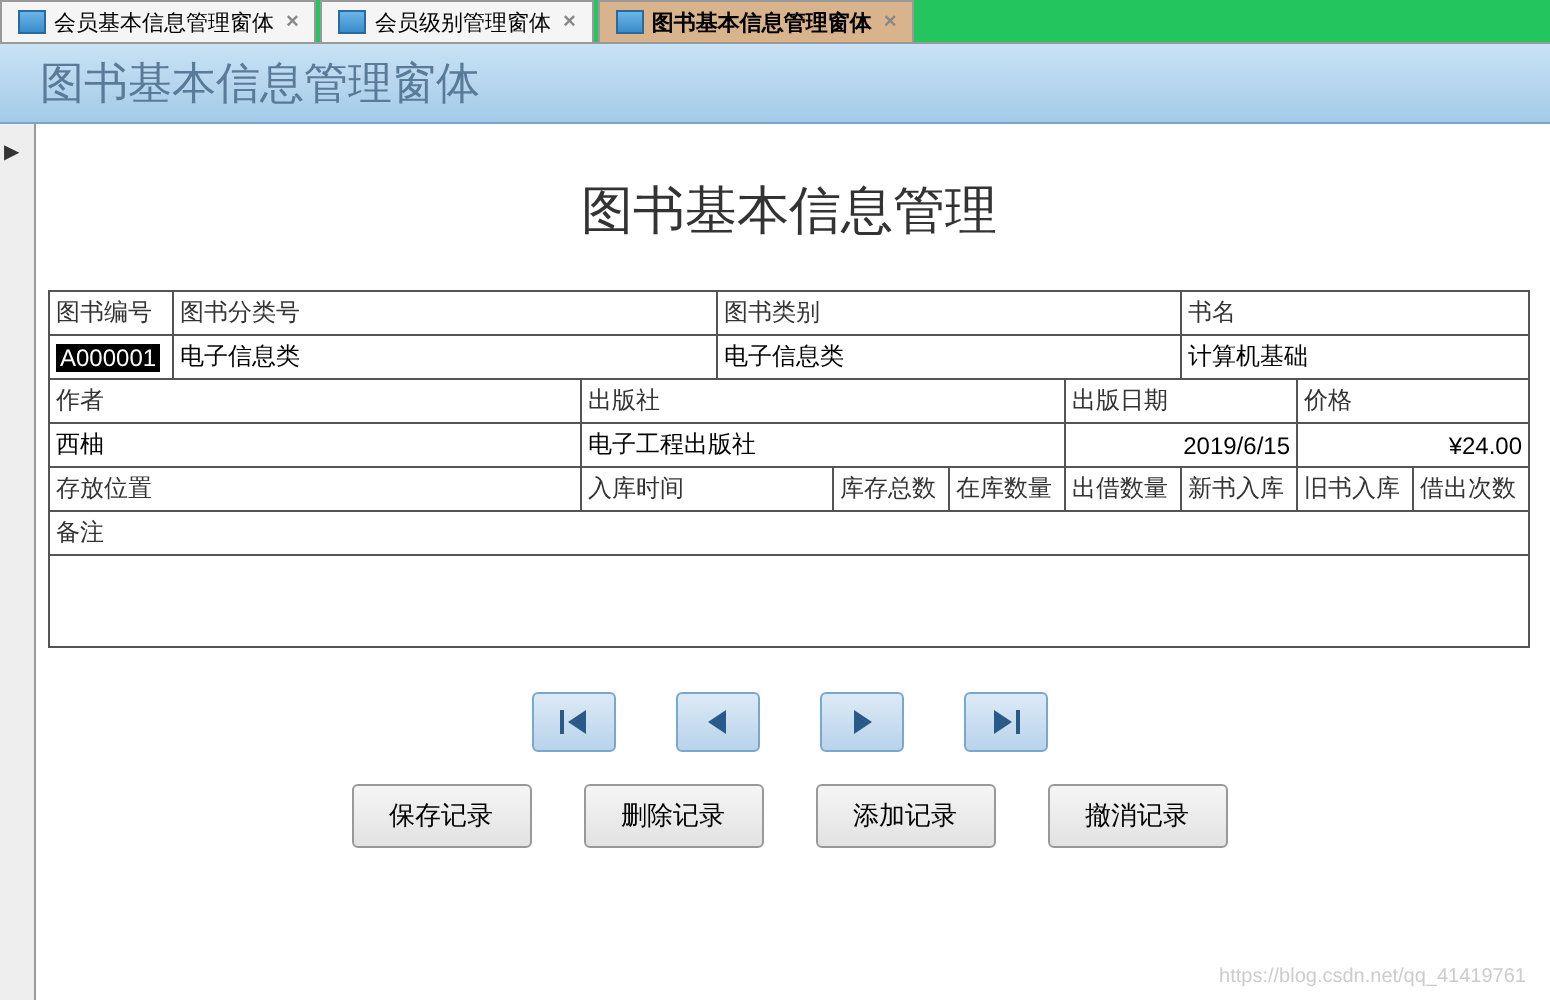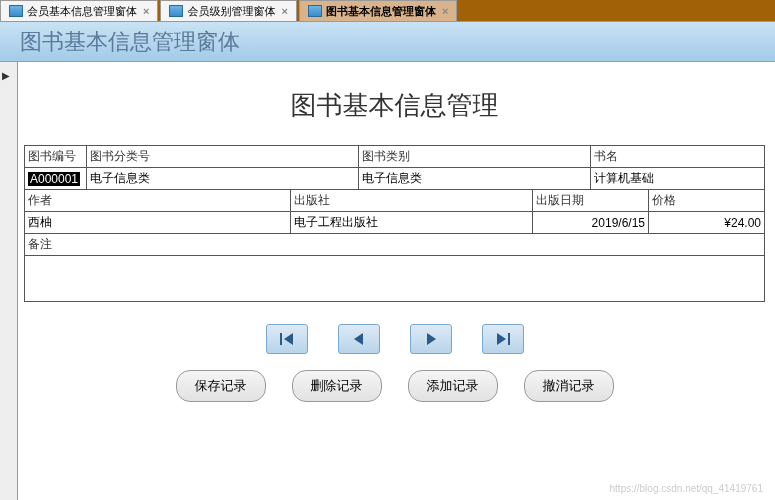--- a/index.html
+++ b/index.html
@@ -1,17 +1,17 @@
 <!DOCTYPE html>
 <html><head>
   <meta charset="utf-8">
   <style>
     * { box-sizing: border-box; margin: 0; padding: 0; }
     body { font-family: "Microsoft YaHei", sans-serif; font-size: 12px; background: #f0f0f0; width: 775px; height: 500px; overflow: hidden; }
-    .tabs { display: flex; background: #a16207; border-bottom: 1px solid #999; height: 22px; }
+    .tabs { display: flex; background: #22c55e; border-bottom: 1px solid #999; height: 22px; }
     .tab { display: flex; align-items: center; padding: 2px 8px; border: 1px solid #999; border-bottom: none; background: #f5f5f5; margin-right: 2px; cursor: pointer; font-size: 11px; }
     .tab.active { background: #d9b38c; font-weight: bold; }
     .tab-icon { width: 14px; height: 12px; background: linear-gradient(#6bb5e8, #3a8cc9); border: 1px solid #2a6a9a; margin-right: 4px; }
     .tab-close { margin-left: 6px; color: #888; font-weight: bold; cursor: pointer; }
     .header-bar { background: linear-gradient(#c9e2f5, #a3cbe8); height: 40px; display: flex; align-items: center; padding-left: 20px; border-bottom: 1px solid #7aa8cc; }
     .header-title { font-size: 22px; color: #5a7a99; font-family: SimSun, serif; }
     .content-wrap { display: flex; height: calc(500px - 62px); }
     .left-gutter { width: 18px; background: #eee; border-right: 1px solid #999; position: relative; }
     .record-marker { position: absolute; top: 8px; left: 2px; font-size: 10px; color: #333; }
     .form-area { flex: 1; background: #fff; padding: 8px 10px 8px 6px; overflow: auto; }
@@ -20,21 +20,21 @@
     .grid td { border: 1px solid #555; padding: 2px 3px; font-size: 12px; vertical-align: middle; height: 19px; white-space: nowrap; overflow: hidden; }
     .lbl { background: #fff; color: #333; }
     .val { background: #fff; }
     .selected-val { background: #000; color: #fff; display: inline-block; padding: 0 2px; }
     .numval { text-align: right; }
     .memo-row td { height: 46px; vertical-align: top; }
     .nav-btns { display: flex; justify-content: center; gap: 30px; margin: 22px 0 16px; }
     .nav-btn { width: 42px; height: 30px; background: linear-gradient(#ddeaf5, #b8d3ea); border: 1px solid #7aa8cc; border-radius: 3px; display: flex; align-items: center; justify-content: center; cursor: pointer; }
     .nav-btn svg { width: 16px; height: 14px; fill: #2a5a8a; }
     .act-btns { display: flex; justify-content: center; gap: 26px; }
-    .act-btn { padding: 6px 18px; background: linear-gradient(#f5f5f5, #e2e2e2); border: 1px solid #999; border-radius: 14px; cursor: pointer; font-size: 13px; }
+    .act-btn { padding: 6px 18px; background: linear-gradient(#f5f5f5, #e2e2e2); border: 1px solid #999; border-radius: 3px; cursor: pointer; font-size: 13px; }
     .watermark { position: absolute; right: 12px; bottom: 6px; color: #ccc; font-size: 10px; }
   </style>
 </head>
 <body>
 
 <div class="tabs">
   <div class="tab">
     <span class="tab-icon"></span>
     <span>会员基本信息管理窗体</span>
     <span class="tab-close">×</span>
@@ -96,20 +96,30 @@
         <td class="lbl" colspan="2">出版日期</td>
         <td class="lbl" colspan="2">价格</td>
       </tr>
       <tr>
         <td class="val" colspan="4">西柚</td>
         <td class="val" colspan="4">电子工程出版社</td>
         <td class="val numval" colspan="2">2019/6/15</td>
         <td class="val numval" colspan="2">¥24.00</td>
       </tr>
       <tr>
+        <td class="lbl" colspan="4">存放位置</td>
+        <td class="lbl" colspan="2">入库时间</td>
+        <td class="lbl">库存总数</td>
+        <td class="lbl">在库数量</td>
+        <td class="lbl">出借数量</td>
+        <td class="lbl">新书入库</td>
+        <td class="lbl">旧书入库</td>
+        <td class="lbl">借出次数</td>
+      </tr>
+      <tr>
         <td class="lbl" colspan="12">备注</td>
       </tr>
       <tr class="memo-row">
         <td class="val" colspan="12"></td>
       </tr>
     </tbody>
       </table>
 
     <div class="nav-btns">
       <div class="nav-btn">

